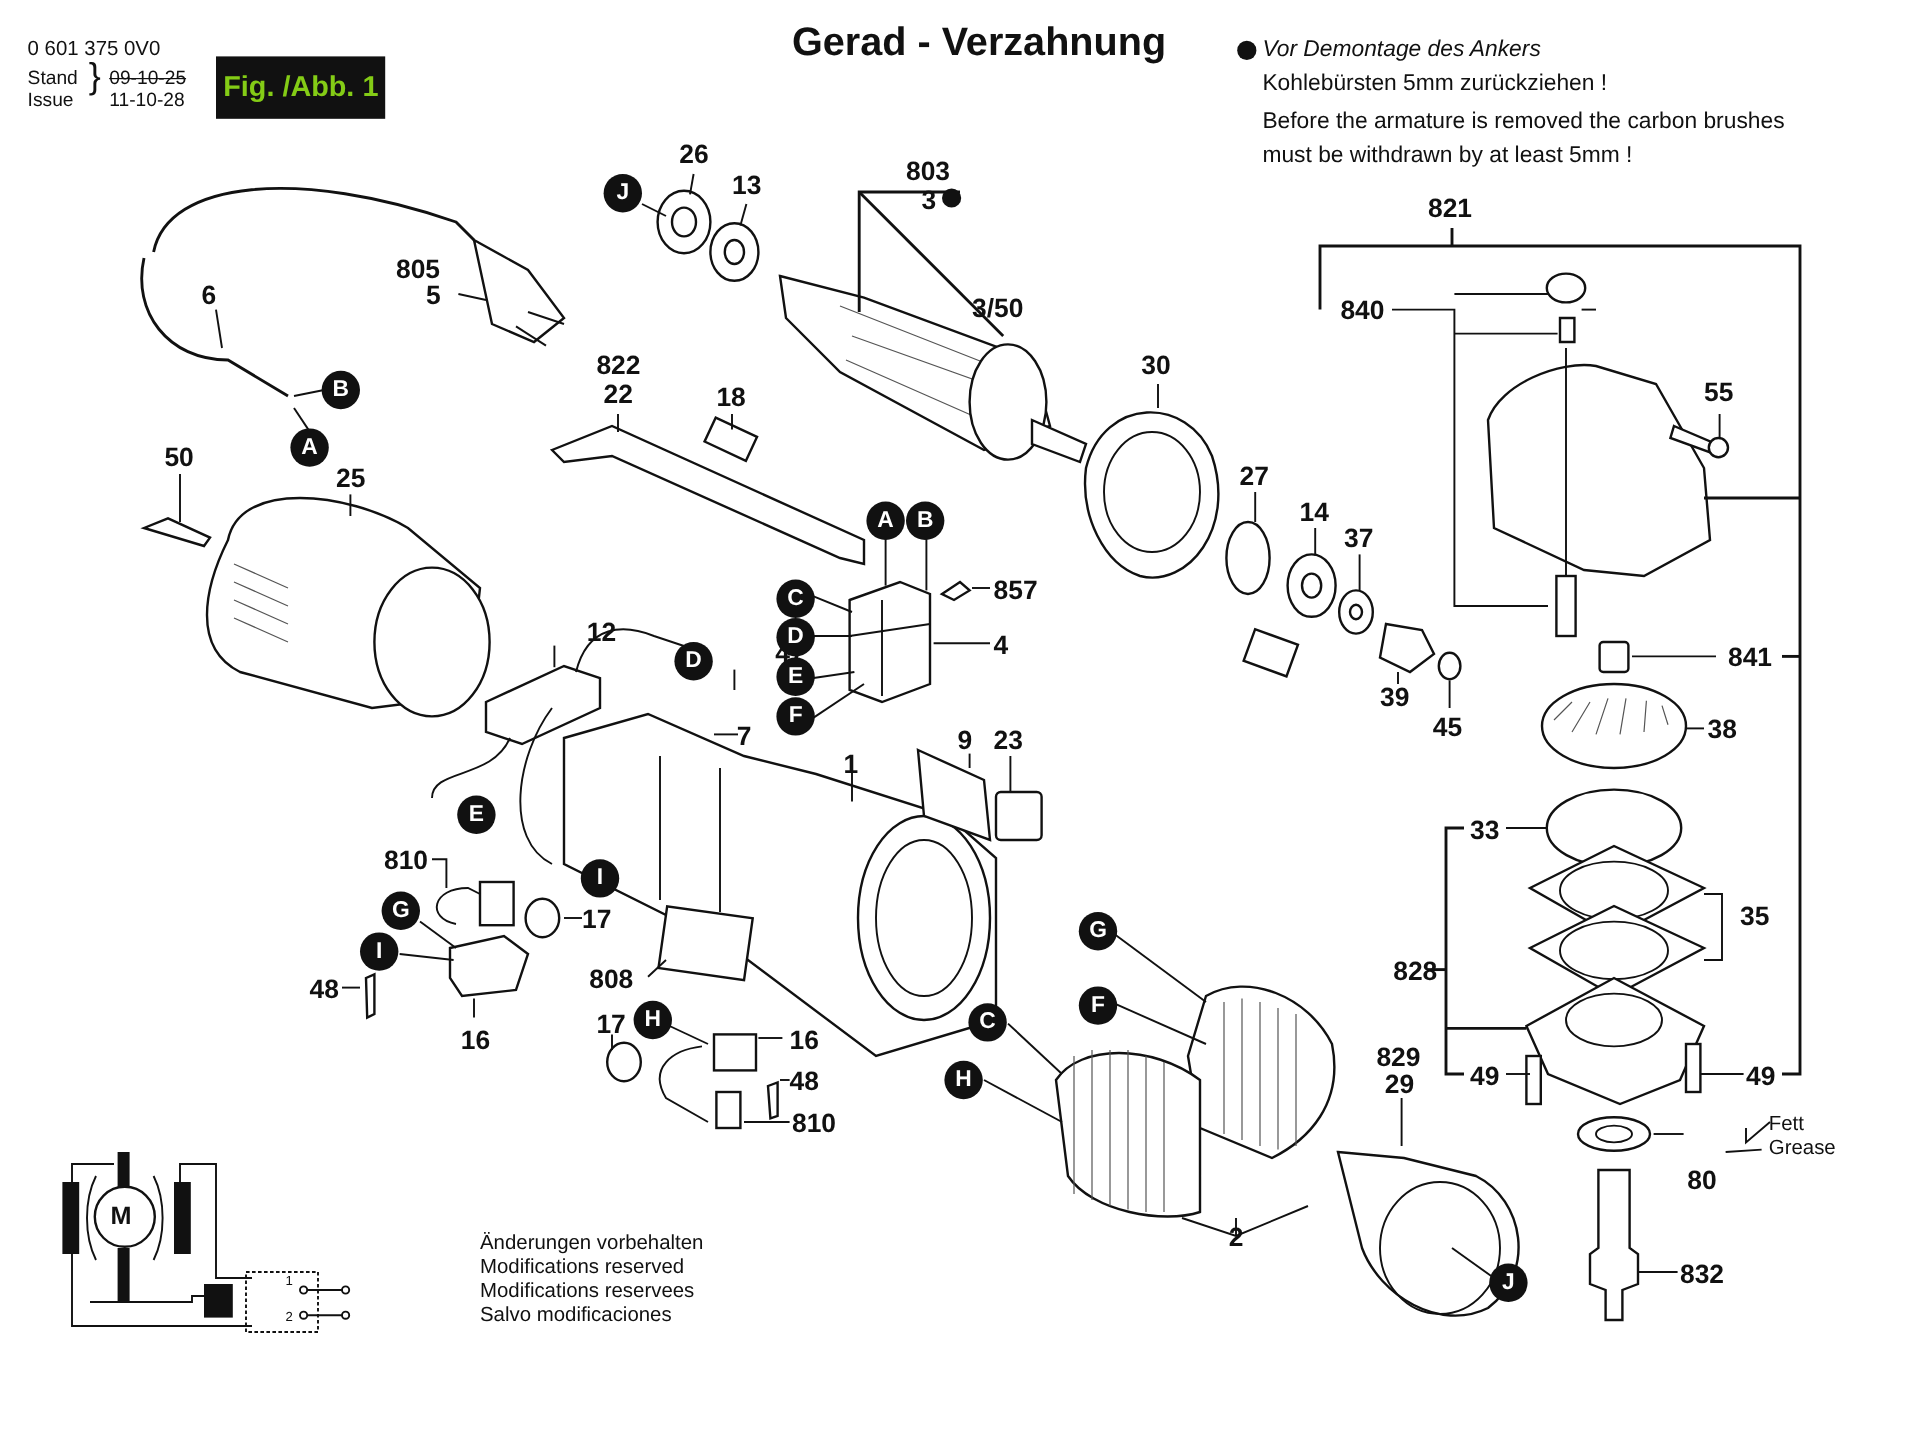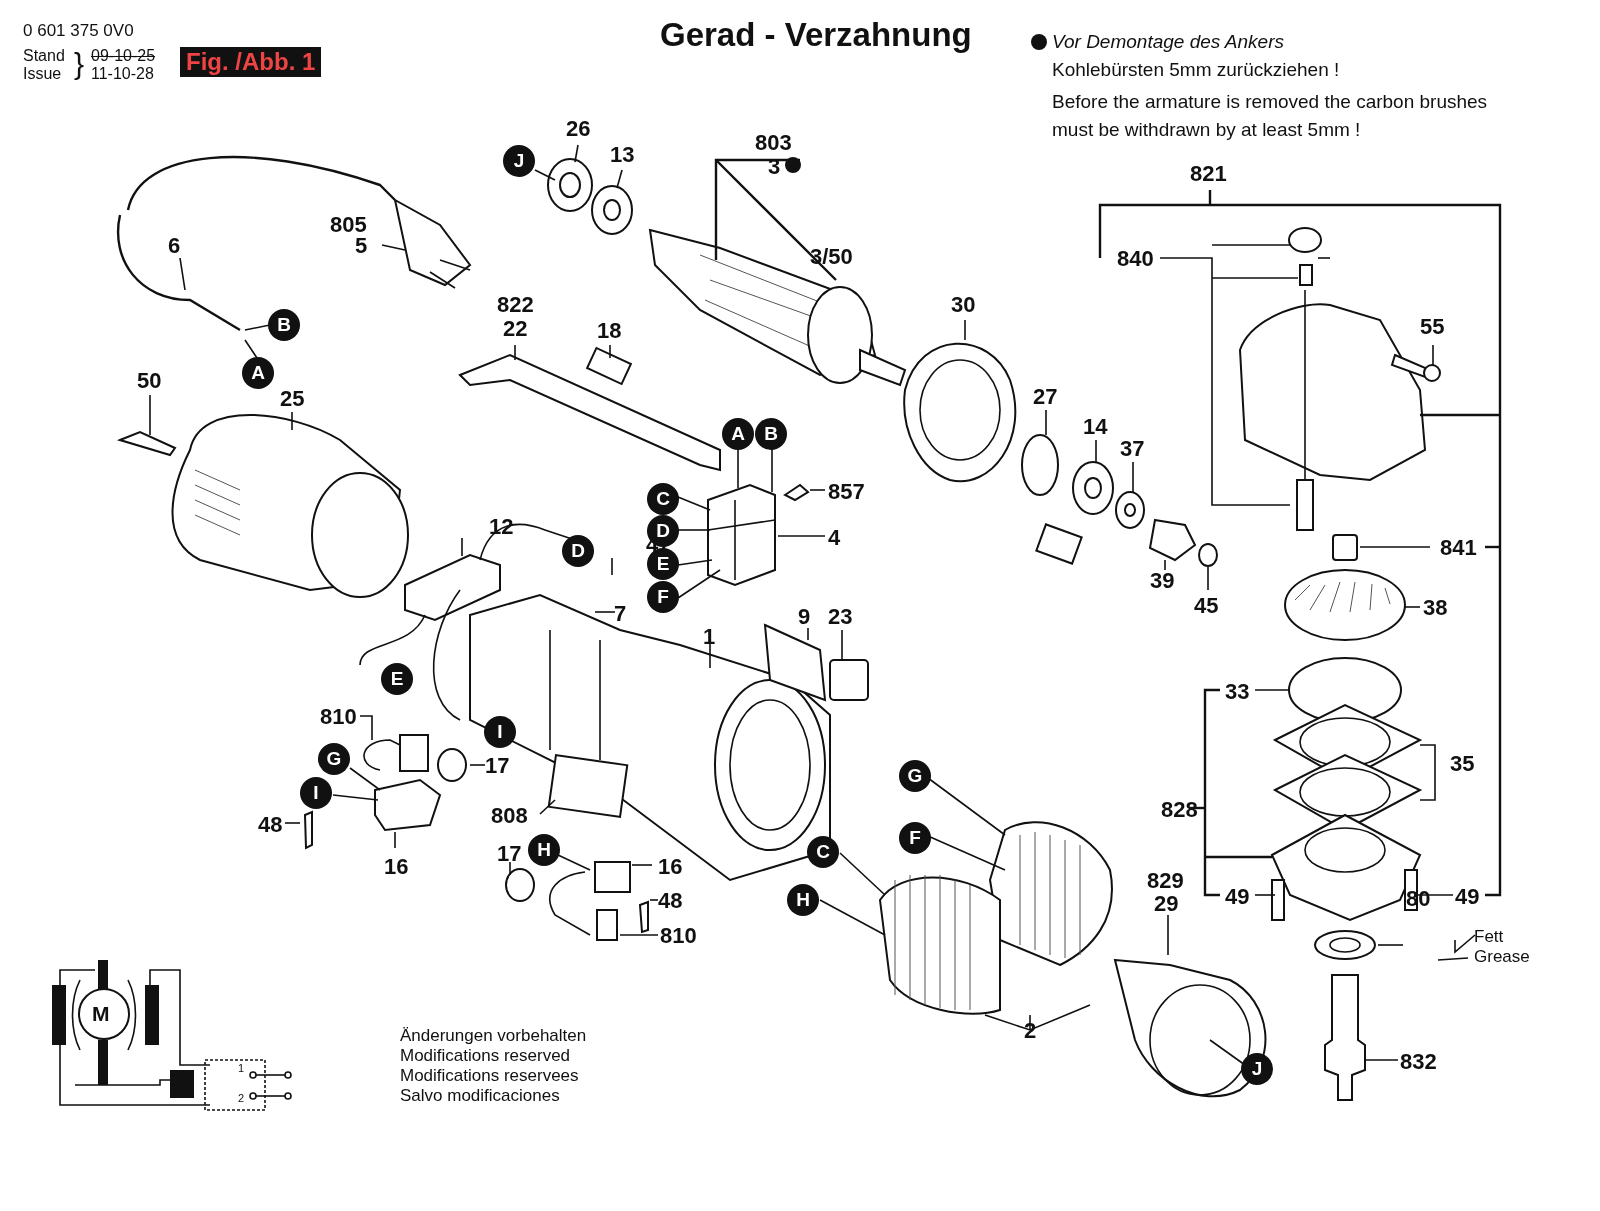--- a/index.html
+++ b/index.html
@@ -1,21 +1,21 @@
 <!DOCTYPE html>
 <html><head>
 <meta charset="utf-8">
 <style>
   html,body{margin:0;padding:0;background:#fff;}
   body{width:1600px;height:1211px;position:relative;overflow:hidden;font-family:"Liberation Sans",sans-serif;color:#111;}
   .abs{position:absolute;}
   .part-no{position:absolute;font-weight:bold;font-size:22px;line-height:1;color:#111;white-space:nowrap;}
   .marker{position:absolute;width:32px;height:32px;border-radius:50%;background:#111;color:#fff;font-weight:bold;font-size:19px;line-height:32px;text-align:center;}
-  .hdr-small{font-size:16px;line-height:18px;}
-  .fig-box{background:#111;color:#ef4444;font-weight:bold;font-size:24px;padding:1px 6px;}
+  .hdr-small{font-size:16px;line-height:18px;margin-top:10px;}
+  .fig-box{background:#111;color:#84cc16;font-weight:bold;font-size:24px;padding:12px 6px;}
   .title{font-weight:bold;font-size:33px;}
   .note{font-size:19px;line-height:28px;}
   .mods{font-size:17px;line-height:20px;}
   svg.drawing{position:absolute;left:0;top:0;}
   svg .ln{stroke:#111;stroke-width:1.6;fill:none;}
   svg .thk{stroke:#111;stroke-width:2.4;fill:none;}
   svg .prt{stroke:#111;stroke-width:2;fill:#fff;}
   svg .hatch{stroke:#555;stroke-width:1;fill:none;}
 </style>
 </head>
@@ -310,21 +310,21 @@
 <div class="part-no" style="left:1190px;top:163px;">821</div>
 <div class="part-no" style="left:1117px;top:248px;">840</div>
 <div class="part-no" style="left:1420px;top:316px;">55</div>
 <div class="part-no" style="left:1440px;top:537px;">841</div>
 <div class="part-no" style="left:1423px;top:597px;">38</div>
 <div class="part-no" style="left:1225px;top:681px;">33</div>
 <div class="part-no" style="left:1450px;top:753px;">35</div>
 <div class="part-no" style="left:1141px;top:799px;margin-left:20px;">828</div>
 <div class="part-no" style="left:1225px;top:886px;">49</div>
 <div class="part-no" style="left:1455px;top:886px;">49</div>
-<div class="part-no" style="left:1406px;top:888px;">80</div>
+<div class="part-no" style="left:1406px;top:973px;">80</div>
 <div class="part-no" style="left:1400px;top:1051px;">832</div>
 
 <div class="marker" style="left:503px;top:145px;">J</div>
 <div class="marker" style="left:268px;top:309px;">B</div>
 <div class="marker" style="left:242px;top:357px;">A</div>
 <div class="marker" style="left:722px;top:418px;">A</div>
 <div class="marker" style="left:755px;top:418px;">B</div>
 <div class="marker" style="left:647px;top:483px;">C</div>
 <div class="marker" style="left:647px;top:515px;">D</div>
 <div class="marker" style="left:647px;top:548px;">E</div>

